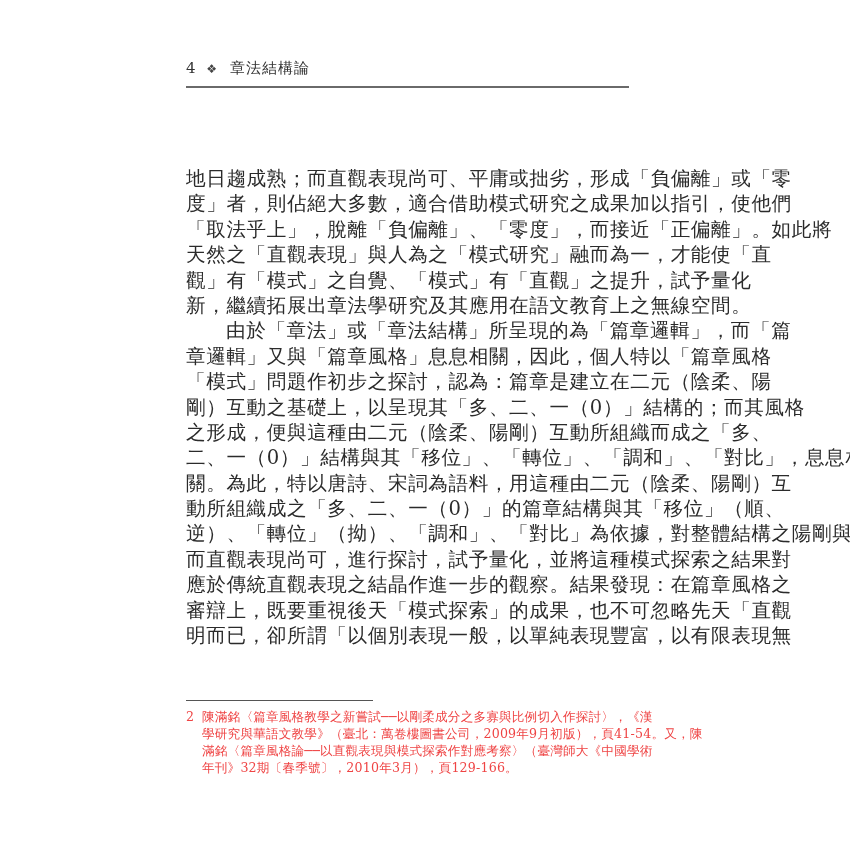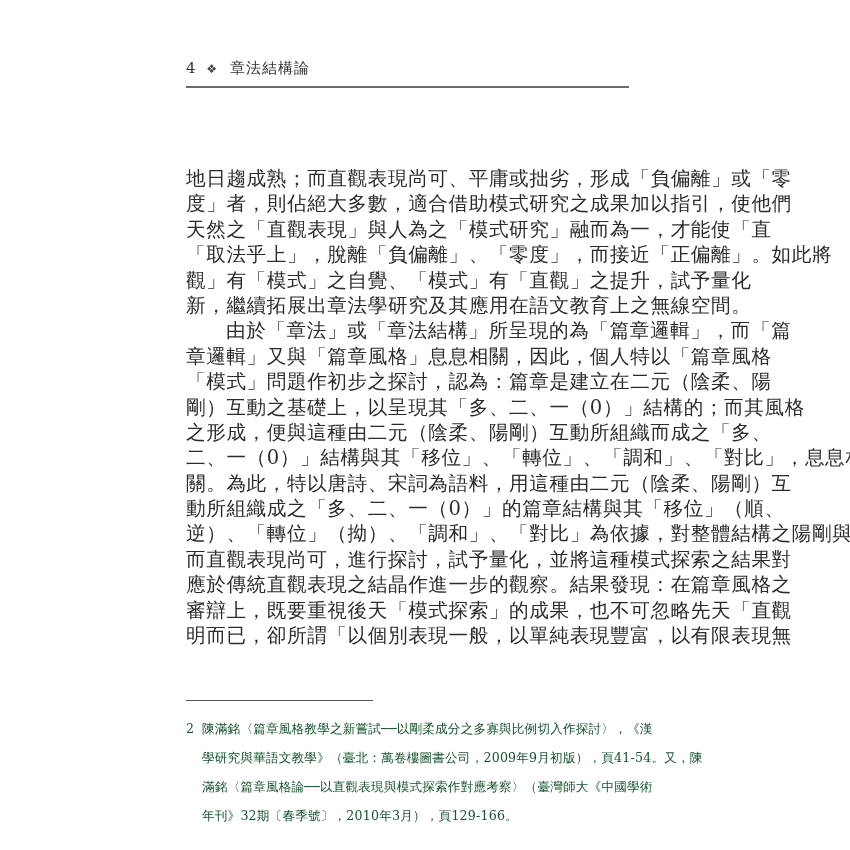--- a/index.html
+++ b/index.html
@@ -73,45 +73,44 @@
       top: 708px;
       width: 444px;
     }
     .fn-line {
       display: block;
       height: 17px;
       line-height: 17px;
       font-size: 12.6px;
       white-space: nowrap;
       letter-spacing: 0.2px;
-      color: #14532d;
+      color: #ef4444;
       text-align: justify;
       text-align-last: justify;
-      margin-top: 12px;
     }
     .fn-line.cont { padding-left: 16px; }
     .fn-line.last { text-align-last: left; }
     .fn-num { display: inline-block; width: 16px; }
   </style>
 </head>
 <body>
 
 <div class="page">
 
   <div class="running-header">
     <span class="num">4</span>
     <span class="orn">❖</span>
     <span>章法結構論</span>
   </div>
 
   <div class="body-text">
     <span class="body-line">地日趨成熟；而直觀表現尚可、平庸或拙劣，形成「負偏離」或「零</span>
     <span class="body-line">度」者，則佔絕大多數，適合借助模式研究之成果加以指引，使他們</span>
+    <span class="body-line">「取法乎上」，脫離「負偏離」、「零度」，而接近「正偏離」。如此將</span>
     <span class="body-line">天然之「直觀表現」與人為之「模式研究」融而為一，才能使「直</span>
-    <span class="body-line">「取法乎上」，脫離「負偏離」、「零度」，而接近「正偏離」。如此將</span>
     <span class="body-line">觀」有「模式」之自覺、「模式」有「直觀」之提升，試予量化</span>
     <span class="body-line last">新，繼續拓展出章法學研究及其應用在語文教育上之無線空間。</span>
     <span class="body-line indent">由於「章法」或「章法結構」所呈現的為「篇章邏輯」，而「篇</span>
     <span class="body-line">章邏輯」又與「篇章風格」息息相關，因此，個人特以「篇章風格</span>
     <span class="body-line">「模式」問題作初步之探討，認為：篇章是建立在二元（陰柔、陽</span>
     <span class="body-line">剛）互動之基礎上，以呈現其「多、二、一（0）」結構的；而其風格</span>
     <span class="body-line">之形成，便與這種由二元（陰柔、陽剛）互動所組織而成之「多、</span>
     <span class="body-line">二、一（0）」結構與其「移位」、「轉位」、「調和」、「對比」，息息相</span>
     <span class="body-line">關。為此，特以唐詩、宋詞為語料，用這種由二元（陰柔、陽剛）互</span>
     <span class="body-line">動所組織成之「多、二、一（0）」的篇章結構與其「移位」（順、</span>

